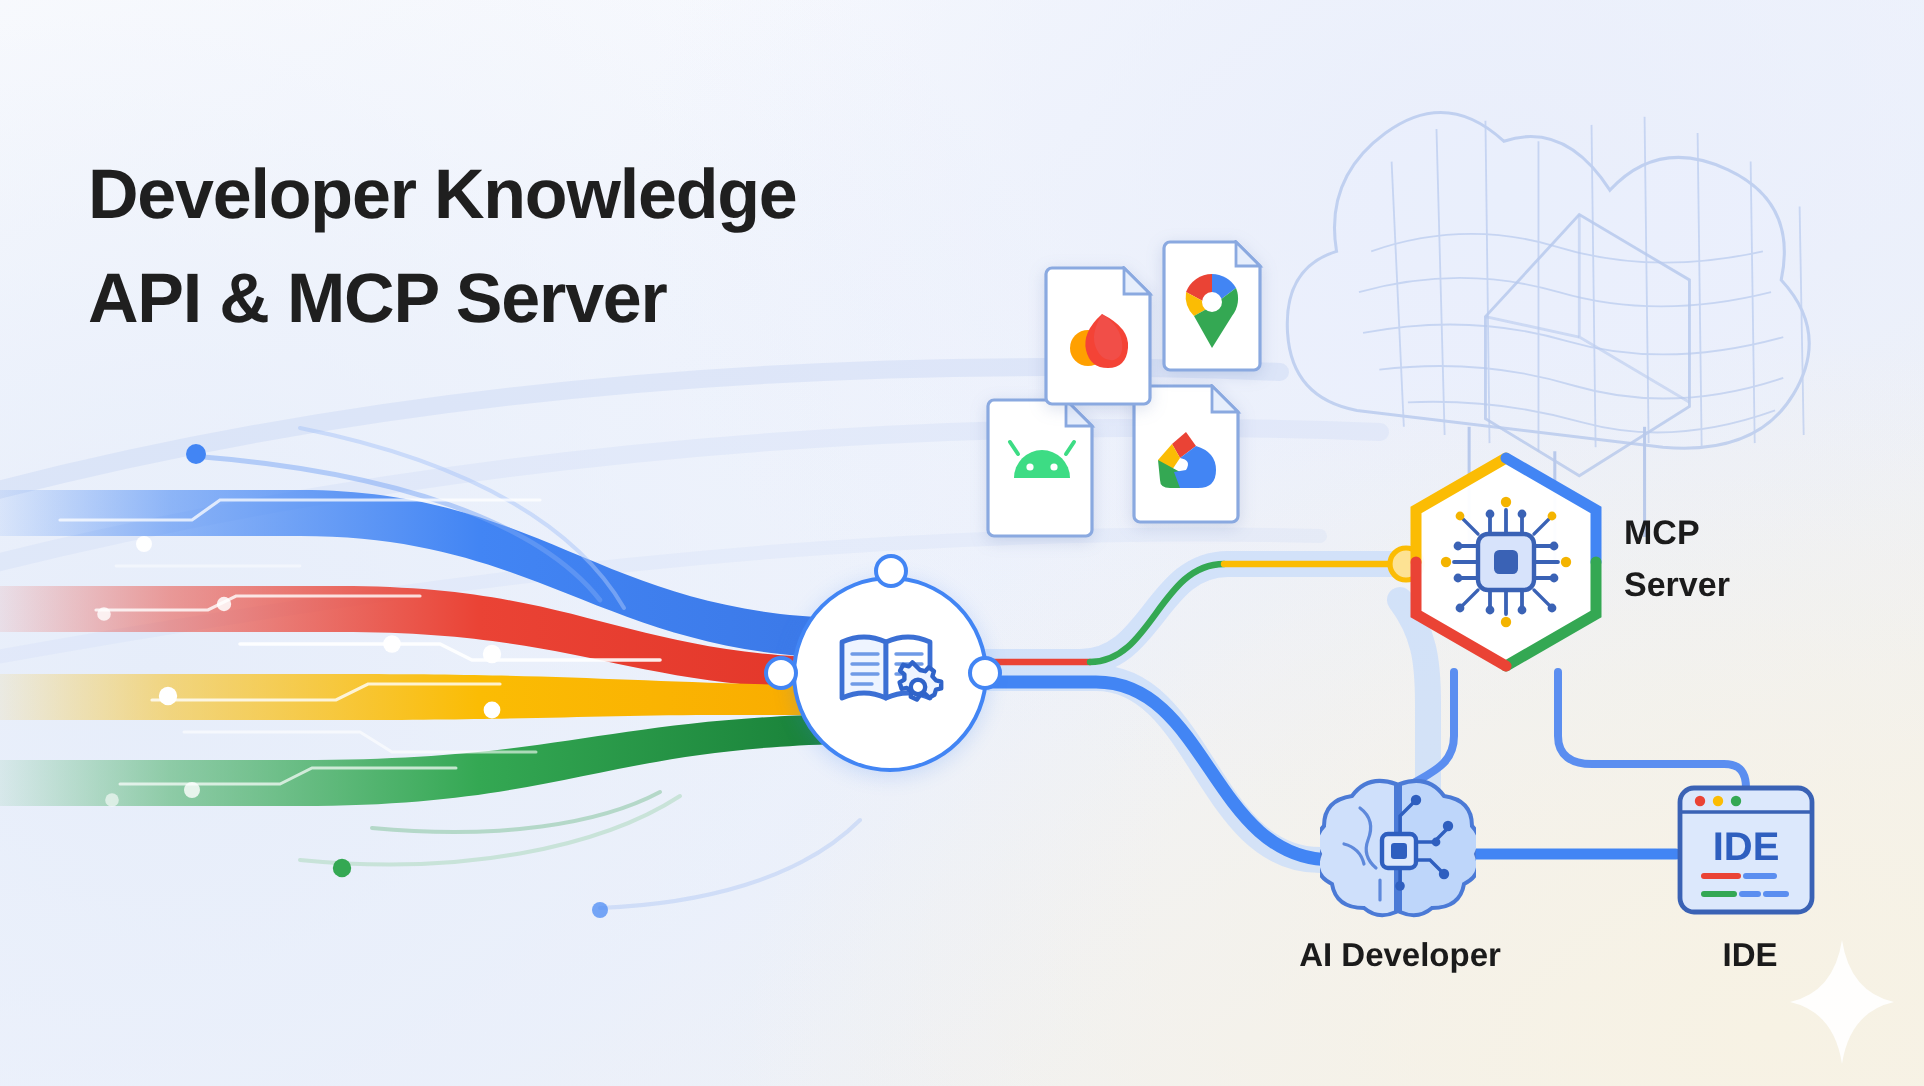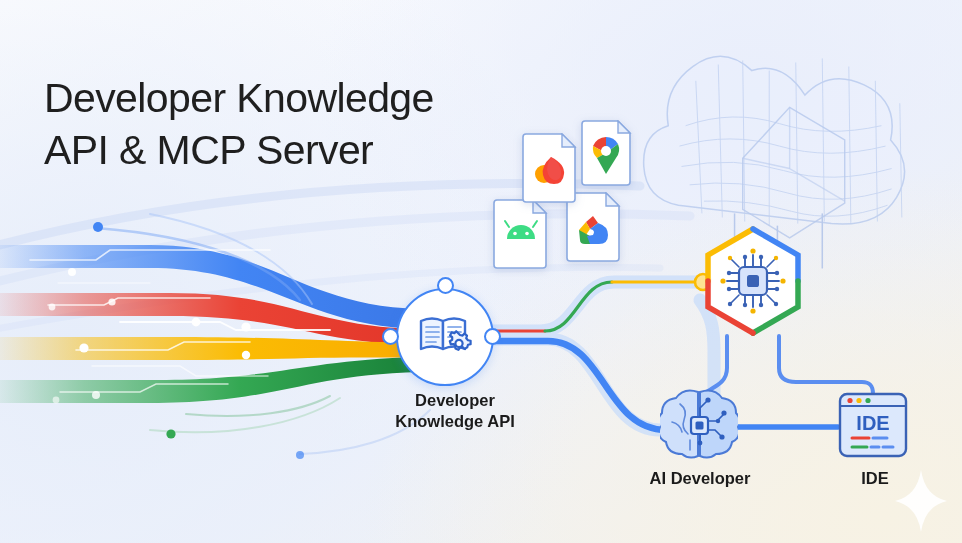--- a/index.html
+++ b/index.html
@@ -10,21 +10,21 @@
     background:
       radial-gradient(ellipse 900px 600px at 92% 95%, #f7f2e4 0%, rgba(247,242,228,0) 58%),
       radial-gradient(ellipse 700px 520px at 78% 18%, #e9eefb 0%, rgba(233,238,251,0) 62%),
       radial-gradient(ellipse 800px 700px at 8% 62%, #e6edfa 0%, rgba(230,237,250,0) 65%),
       linear-gradient(150deg,#fdfdfe 0%,#f3f6fd 34%,#eef2fb 60%,#f4f1e9 100%);
   }
   .lyr{position:absolute;left:0;top:0;width:962px;height:543px;}
   
   #title{
     position:absolute;left:44px;top:72px;z-index:40;
-    font-size:41px;line-height:52px;font-weight:400;color:#1f1f1f;
+    font-size:35px;line-height:52px;font-weight:700;color:#1f1f1f;
     letter-spacing:-0.6px;white-space:pre-line;
   }
   
   .nlabel{
     position:absolute;z-index:40;color:#1b1b1b;font-size:16.5px;
     line-height:21px;font-weight:600;text-align:center;white-space:pre-line;
   }
   #lbl-hub{left:330px;top:390px;width:250px;}
   #lbl-mcp{left:812px;top:254px;width:150px;text-align:left;line-height:26px;font-size:17px;}
   #lbl-ai{left:600px;top:468px;width:200px;}
@@ -354,18 +354,18 @@
       <path d="M14 46 h17" stroke="#ea4335" stroke-width="3"></path>
       <path d="M35 46 h14" stroke="#5b8ef0" stroke-width="3"></path>
       <path d="M14 55 h15" stroke="#34a853" stroke-width="3"></path>
       <path d="M33 55 h8" stroke="#5b8ef0" stroke-width="3"></path>
       <path d="M45 55 h10" stroke="#5b8ef0" stroke-width="3"></path>
     </g>
   </svg>
 
   <div id="title">Developer Knowledge
 API &amp; MCP Server</div>
-  <div class="nlabel" id="lbl-hub">Developer
-Knowledge API</div>
+  <div class="nlabel" id="lbl-mcp">MCP
+Server</div>
   <div class="nlabel" id="lbl-ai">AI Developer</div>
   <div class="nlabel" id="lbl-ide">IDE</div>
 
 </div>
 
 </body></html>

